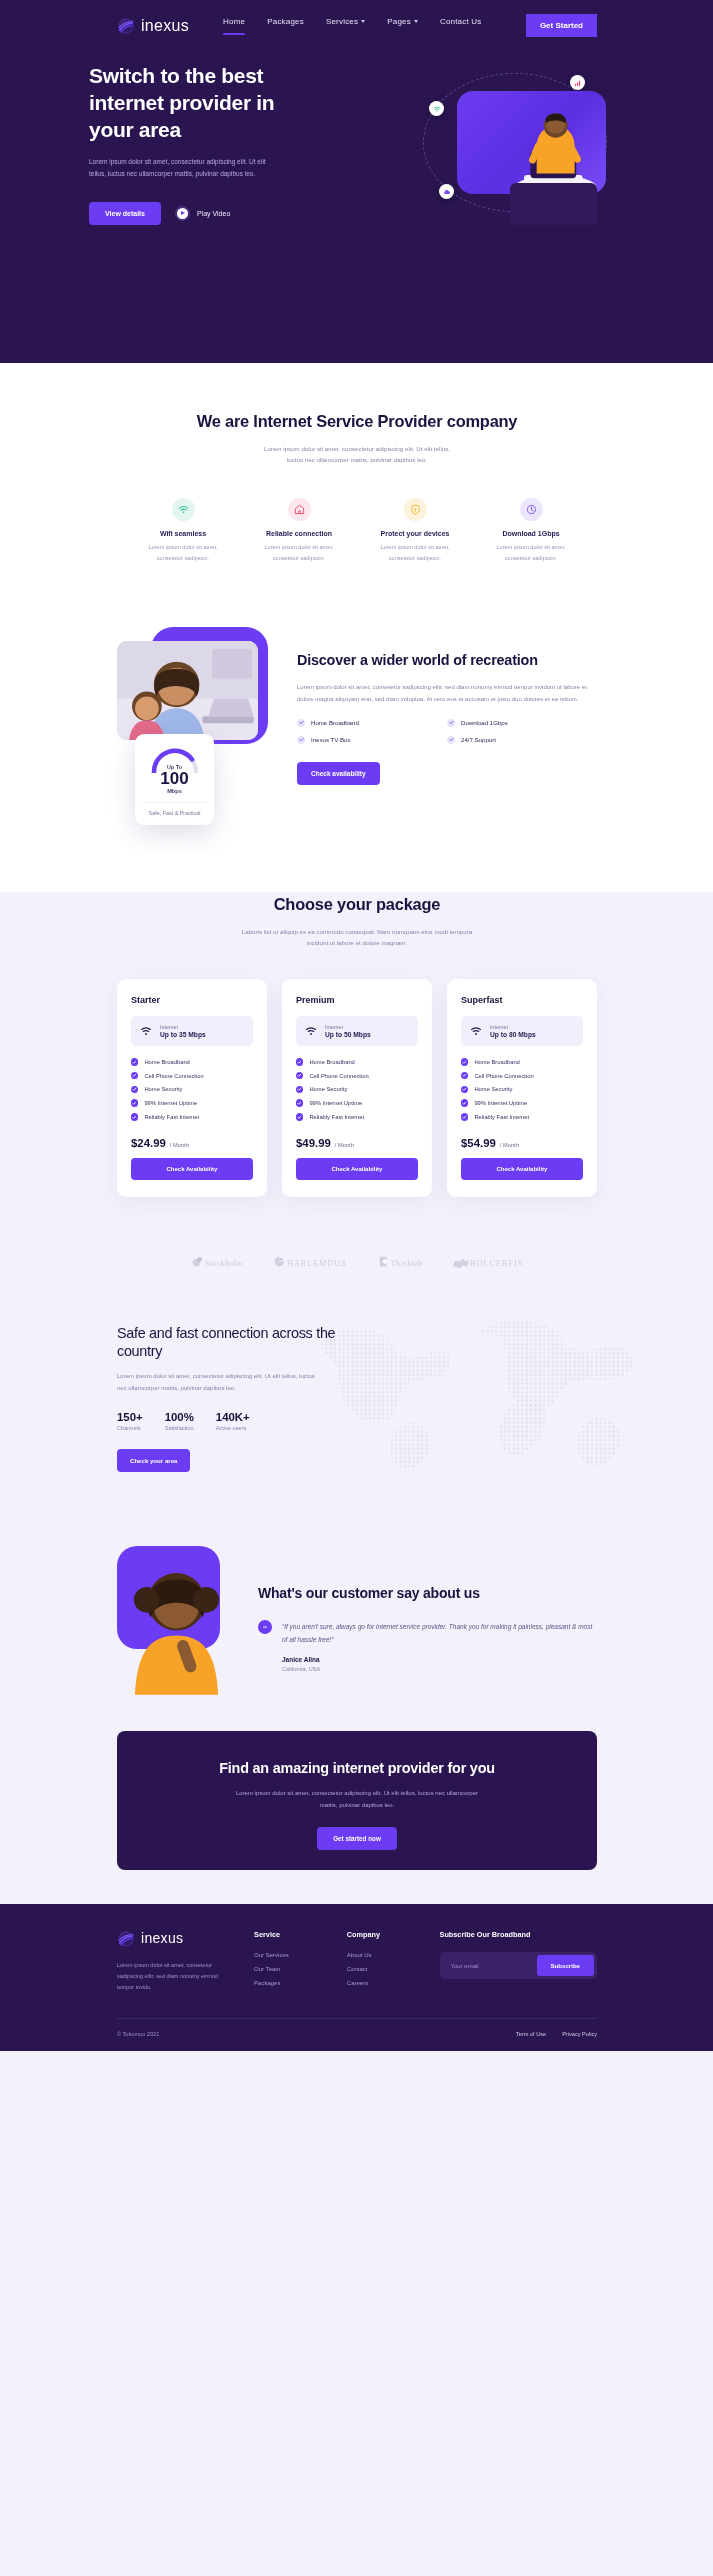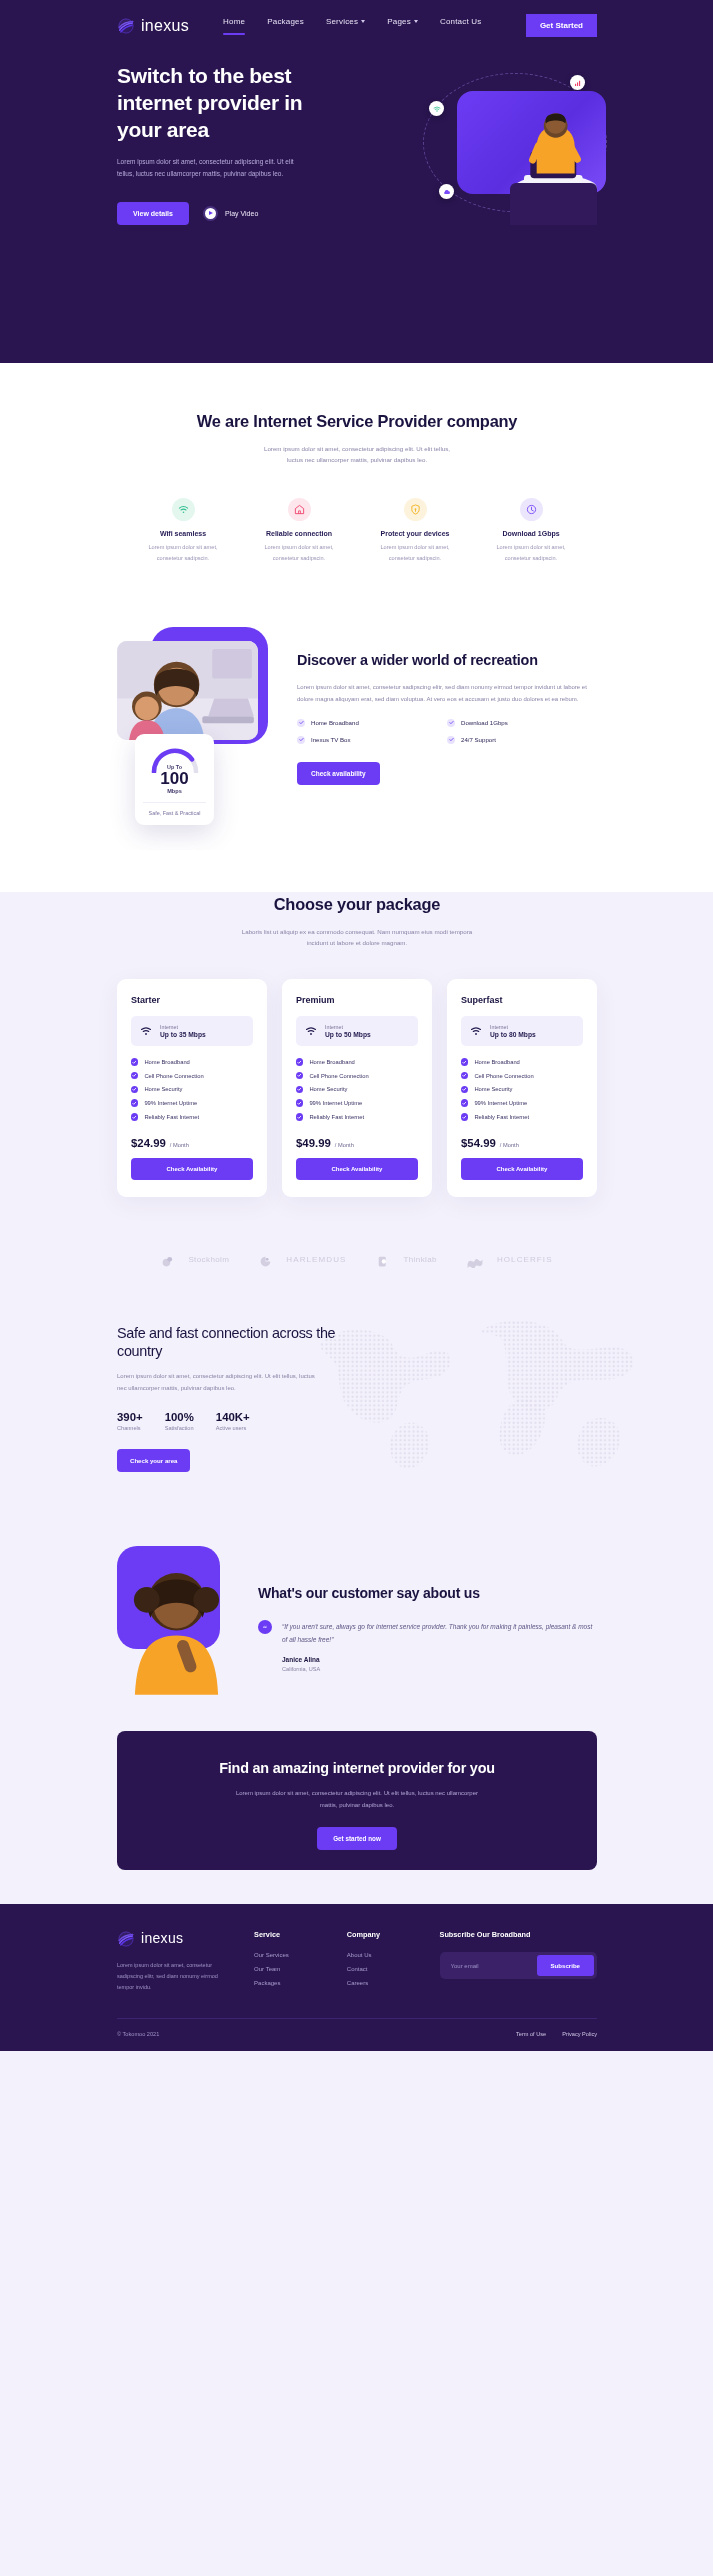--- a/index.html
+++ b/index.html
@@ -37,21 +37,21 @@
     content:""; position:absolute; left:0; right:0; bottom:0;
     height:1.5px; background:#6c3cf4; border-radius:2px;
   }
   .caret { width:0;height:0;border-left:2.5px solid transparent;border-right:2.5px solid transparent;border-top:3px solid #cfc6ea; display:inline-block; }
   .btn-get-started {
     margin-left:auto; background:#6c3cf4; color:#fff;
     font-size:8px; font-weight:bold; padding:7px 14px; border-radius:0;
     border:none; cursor:pointer; white-space:nowrap;
   }
 
-  .hero-inner { display:flex; padding:0 117px; margin-top:26px; position:relative; }
+  .hero-inner { display:flex; padding:0 89px; margin-top:26px; position:relative; }
   .hero-left { width:228px; z-index:3; }
   .hero-title {
     color:#fff; font-size:21px; font-weight:bold; line-height:1.28;
     letter-spacing:-0.3px;
   }
   .hero-sub {
     color:#b9aedd; font-size:6.5px; line-height:1.85; margin-top:12px; max-width:190px;
   }
   .hero-actions { display:flex; align-items:center; gap:14px; margin-top:22px; }
   .btn-view {
@@ -188,21 +188,21 @@
   .pkg-price { margin-top:16px; display:flex; align-items:baseline; gap:4px; }
   .pkg-price b { font-size:11.4px; color:#17113a; }
   .pkg-price span { font-size:5.7px; color:#6e6790; }
   .btn-pkg {
     margin-top:9px; width:100%; background:#6c3cf4; color:#fff;
     font-size:6px; font-weight:bold; padding:8px 0; border-radius:4px; border:none; cursor:pointer;
   }
 
   
   .brands { display:flex; justify-content:center; align-items:center; gap:30px; padding:22px 117px 28px; }
-  .brand { display:flex; align-items:flex-start; gap:14px; color:#cfcadd; font-size:8px; letter-spacing:0.4px; }
+  .brand { display:flex; align-items:flex-end; gap:1px; color:#cfcadd; font-size:8px; letter-spacing:0.4px;font-family:Liberation Serif, serif; }
   .brand.caps { letter-spacing:1.1px; }
 
   
   .sec-safe { position:relative; padding:28px 117px 52px; min-height:188px; }
   .map-dots { position:absolute; right:40px; top:12px; width:367px; height:188px; opacity:.75; }
   .safe-inner { position:relative; width:243px; }
   .safe-title { font-size:14.4px; font-weight:normal; line-height:1.3; color:#1b1340; letter-spacing:-0.3px; }
   .safe-para { font-size:6px; color:#8a83a8; line-height:1.95; margin-top:10px; max-width:206px; }
   .stats { display:flex; gap:22px; margin-top:17px; }
   .stat b { display:block; font-size:11.4px; color:#17113a; }
@@ -754,21 +754,21 @@
         <path d="M214 92c14-4 26 6 26 18 0 16-10 34-24 38-12 4-22-6-22-18 0-18 8-34 20-38z"></path>
         <path d="M290 112c16-4 28 8 26 22-2 16-16 28-28 26-12-2-18-16-14-30 2-10 8-16 16-18z"></path>
       </g>
     </svg>
 
     <div class="safe-inner">
       <h2 class="safe-title">Safe and fast connection across the country</h2>
       <p class="safe-para">Lorem ipsum dolor sit amet, consectetur adipiscing elit. Ut elit tellus, luctus nec ullamcorper mattis, pulvinar dapibus leo.</p>
       <div class="stats">
         <div class="stat">
-          <b>390+</b>
+          <b>150+</b>
           <span>Channels</span>
         </div>
         <div class="stat">
           <b>100%</b>
           <span>Satisfaction</span>
         </div>
         <div class="stat">
           <b>140K+</b>
           <span>Active users</span>
         </div>

